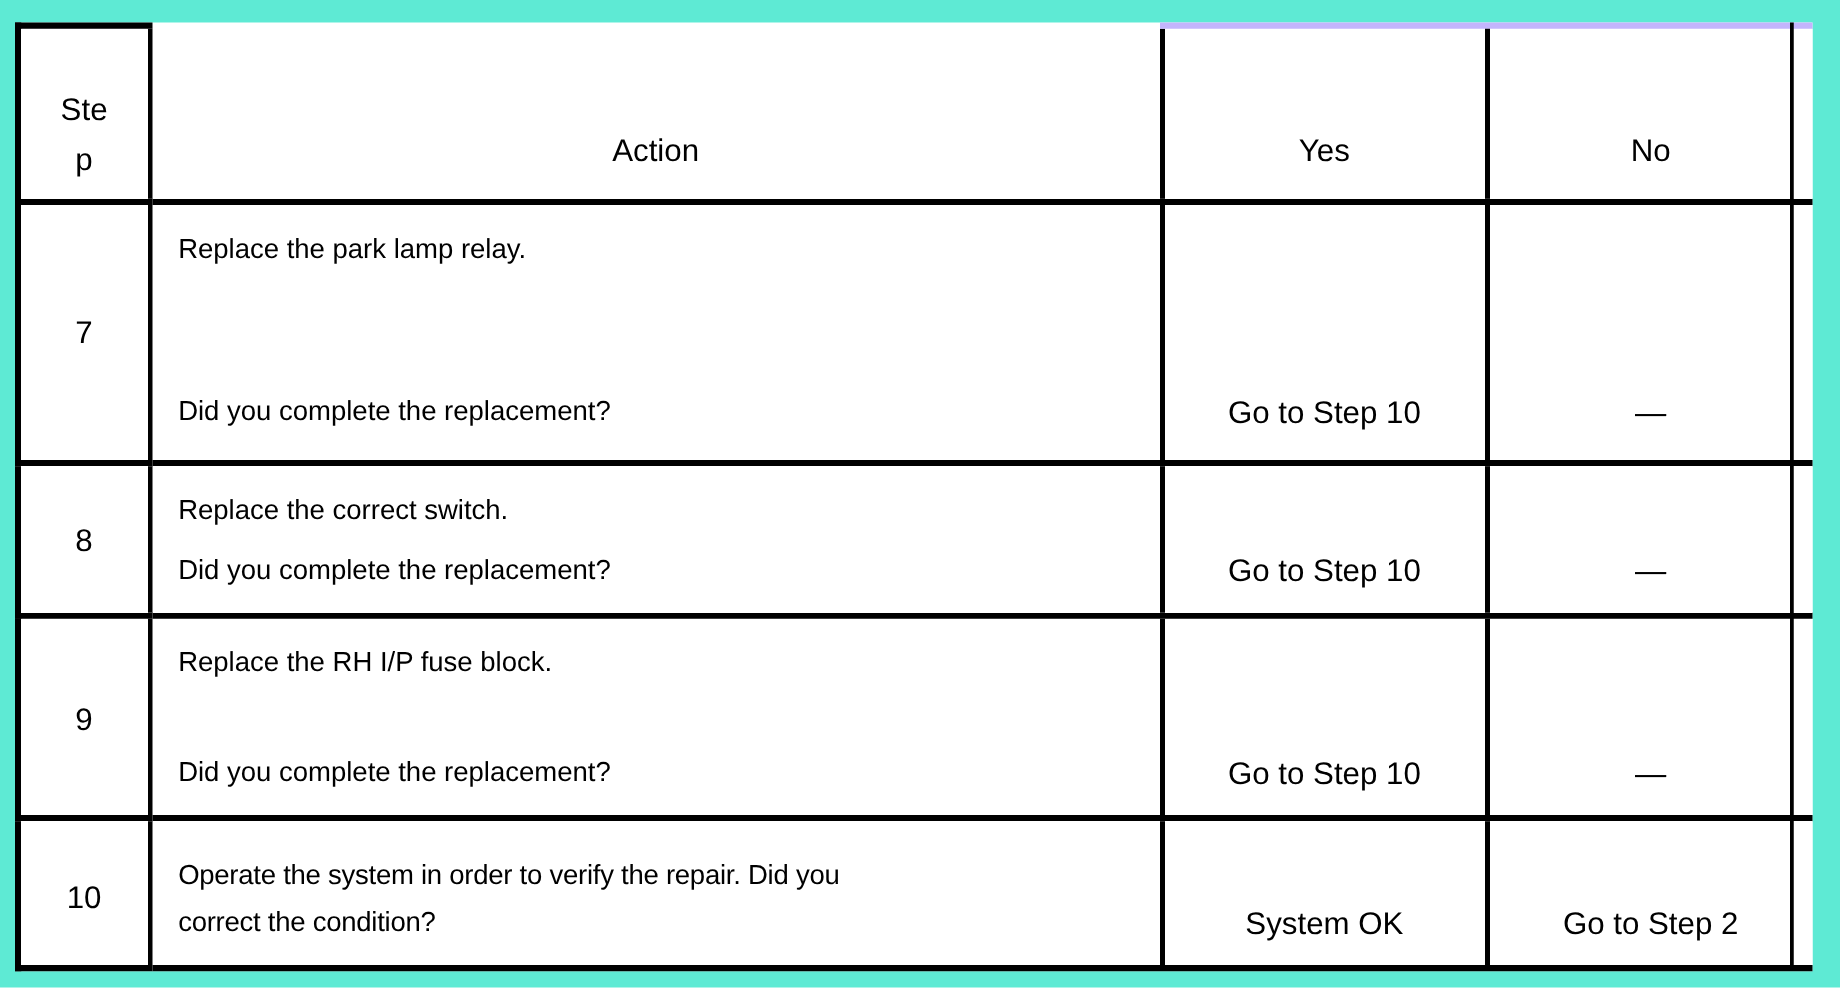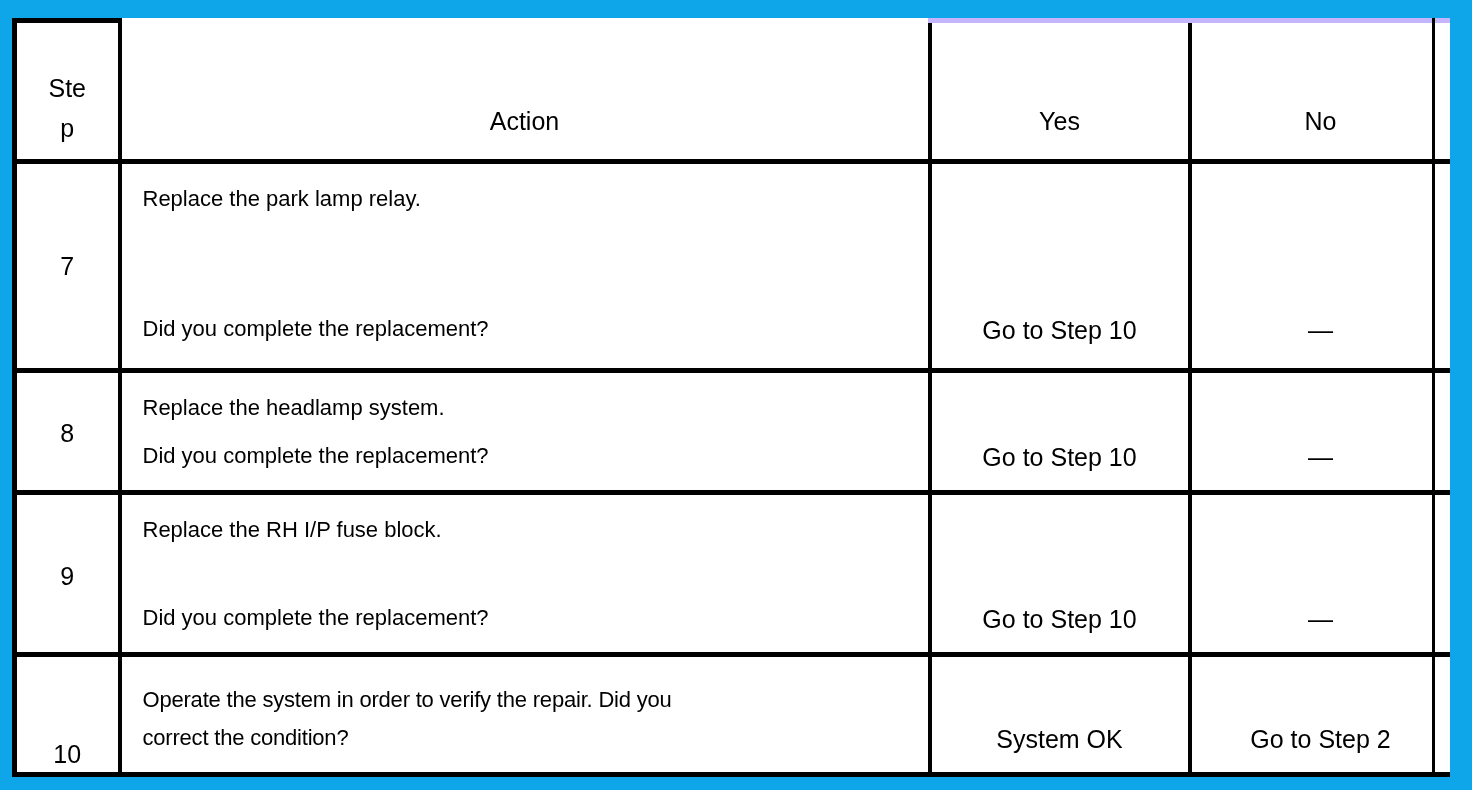--- a/index.html
+++ b/index.html
@@ -14,21 +14,21 @@
     overflow: hidden;
     font-family: "Liberation Sans", sans-serif;
     color: #000000;
     -webkit-font-smoothing: antialiased;
   }
 
   #sheet {
     position: relative;
     width: 1472px;
     height: 790px;
-    background: #0ea5e9;
+    background: #5eead4;
   }
 
   
   .diag-table {
     position: absolute;
     left: 12px;
     top: 18px;
     width: 1435px;
     border-collapse: collapse;
     table-layout: fixed;
@@ -160,21 +160,21 @@
 
   
   .r9 .l1 { top: 22px; }
   .r9 .l2 { top: 110px; }
   .r9 .step-num span { top: 67px; }
   .r9 .branch span   { top: 110px; }
 
   
   .r10 .l1 { top: 30px; }
   .r10 .l2 { top: 68px; }
-  .r10 .step-num span { top: 47px; margin-top: 36px; }
+  .r10 .step-num span { top: 47px; }
   .r10 .branch span   { top: 68px; }
 
   
   .r10 .action .line { letter-spacing: -0.2px; }
 </style>
 </head>
 <body>
 
 <div id="sheet">
 
@@ -219,21 +219,21 @@
         <td class="cell v-thin branch">
           <span>—</span>
         </td>
       </tr>
 
       <tr class="r8">
         <td class="cell step-num">
           <span>8</span>
         </td>
         <td class="cell v-thin action">
-          <div class="line l1">Replace the headlamp system.</div>
+          <div class="line l1">Replace the correct switch.</div>
           <div class="line l2">Did you complete the replacement?</div>
         </td>
         <td class="cell v-thin branch">
           <span>Go to Step 10</span>
         </td>
         <td class="cell v-thin branch">
           <span>—</span>
         </td>
       </tr>
 

